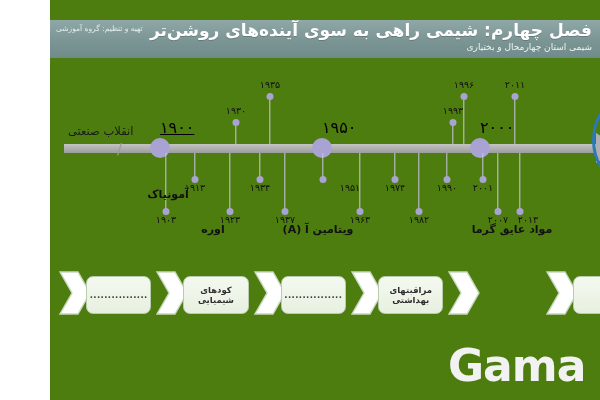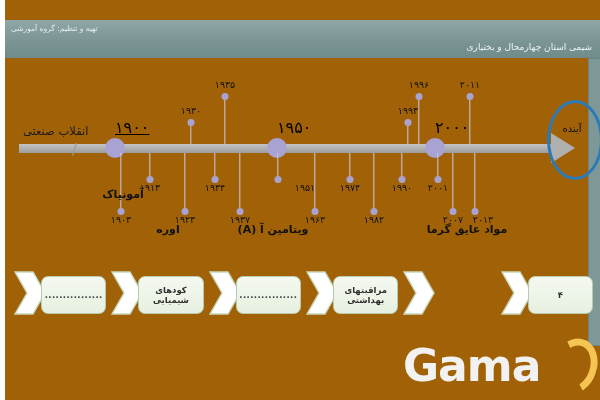--- a/index.html
+++ b/index.html
@@ -3,22 +3,22 @@
 <meta charset="utf-8">
 <title>Timeline Slide</title>
 <style>
   html,body{margin:0;padding:0;}
   body{
     width:600px;height:400px;overflow:hidden;
     background:#ffffff;
     font-family:"DejaVu Sans","Liberation Sans",sans-serif;
   }
   #slide{
-    position:relative;width:595px;height:400px;
-    background:#a16207;
+    position:relative;width:550px;height:400px;
+    background:#4d7c0f;
   }
   
   #header-bar{
     position:absolute;left:0;top:20px;width:600px;height:38px;
     background:#7d9897;
     background:linear-gradient(180deg,#8fa8a7 0%,#7b9594 55%,#6f8b8a 100%);
   }
   #header-title{
     position:absolute;right:8px;top:20px;
     font-size:17px;font-weight:bold;color:#ffffff;
@@ -132,20 +132,21 @@
     transform:rotate(18deg);
   }
 </style>
 </head>
 <body>
 
 <div id="slide">
 
   <div id="header-bar"></div>
   <div id="header-credit">تهیه و تنظیم: گروه آموزشی</div>
+  <div id="header-title">فصل چهارم: شیمی راهی به سوی آینده‌های روشن‌تر</div>
   <div id="header-sub">شیمی استان چهارمحال و بختیاری</div>
 
   <div id="right-bar"></div>
 
   <div id="axis"></div>
   <div id="axis-arrow"></div>
   <div id="axis-break"></div>
 
   <div class="ind-label" style="left:18px;top:124px;">انقلاب صنعتی</div>
 

